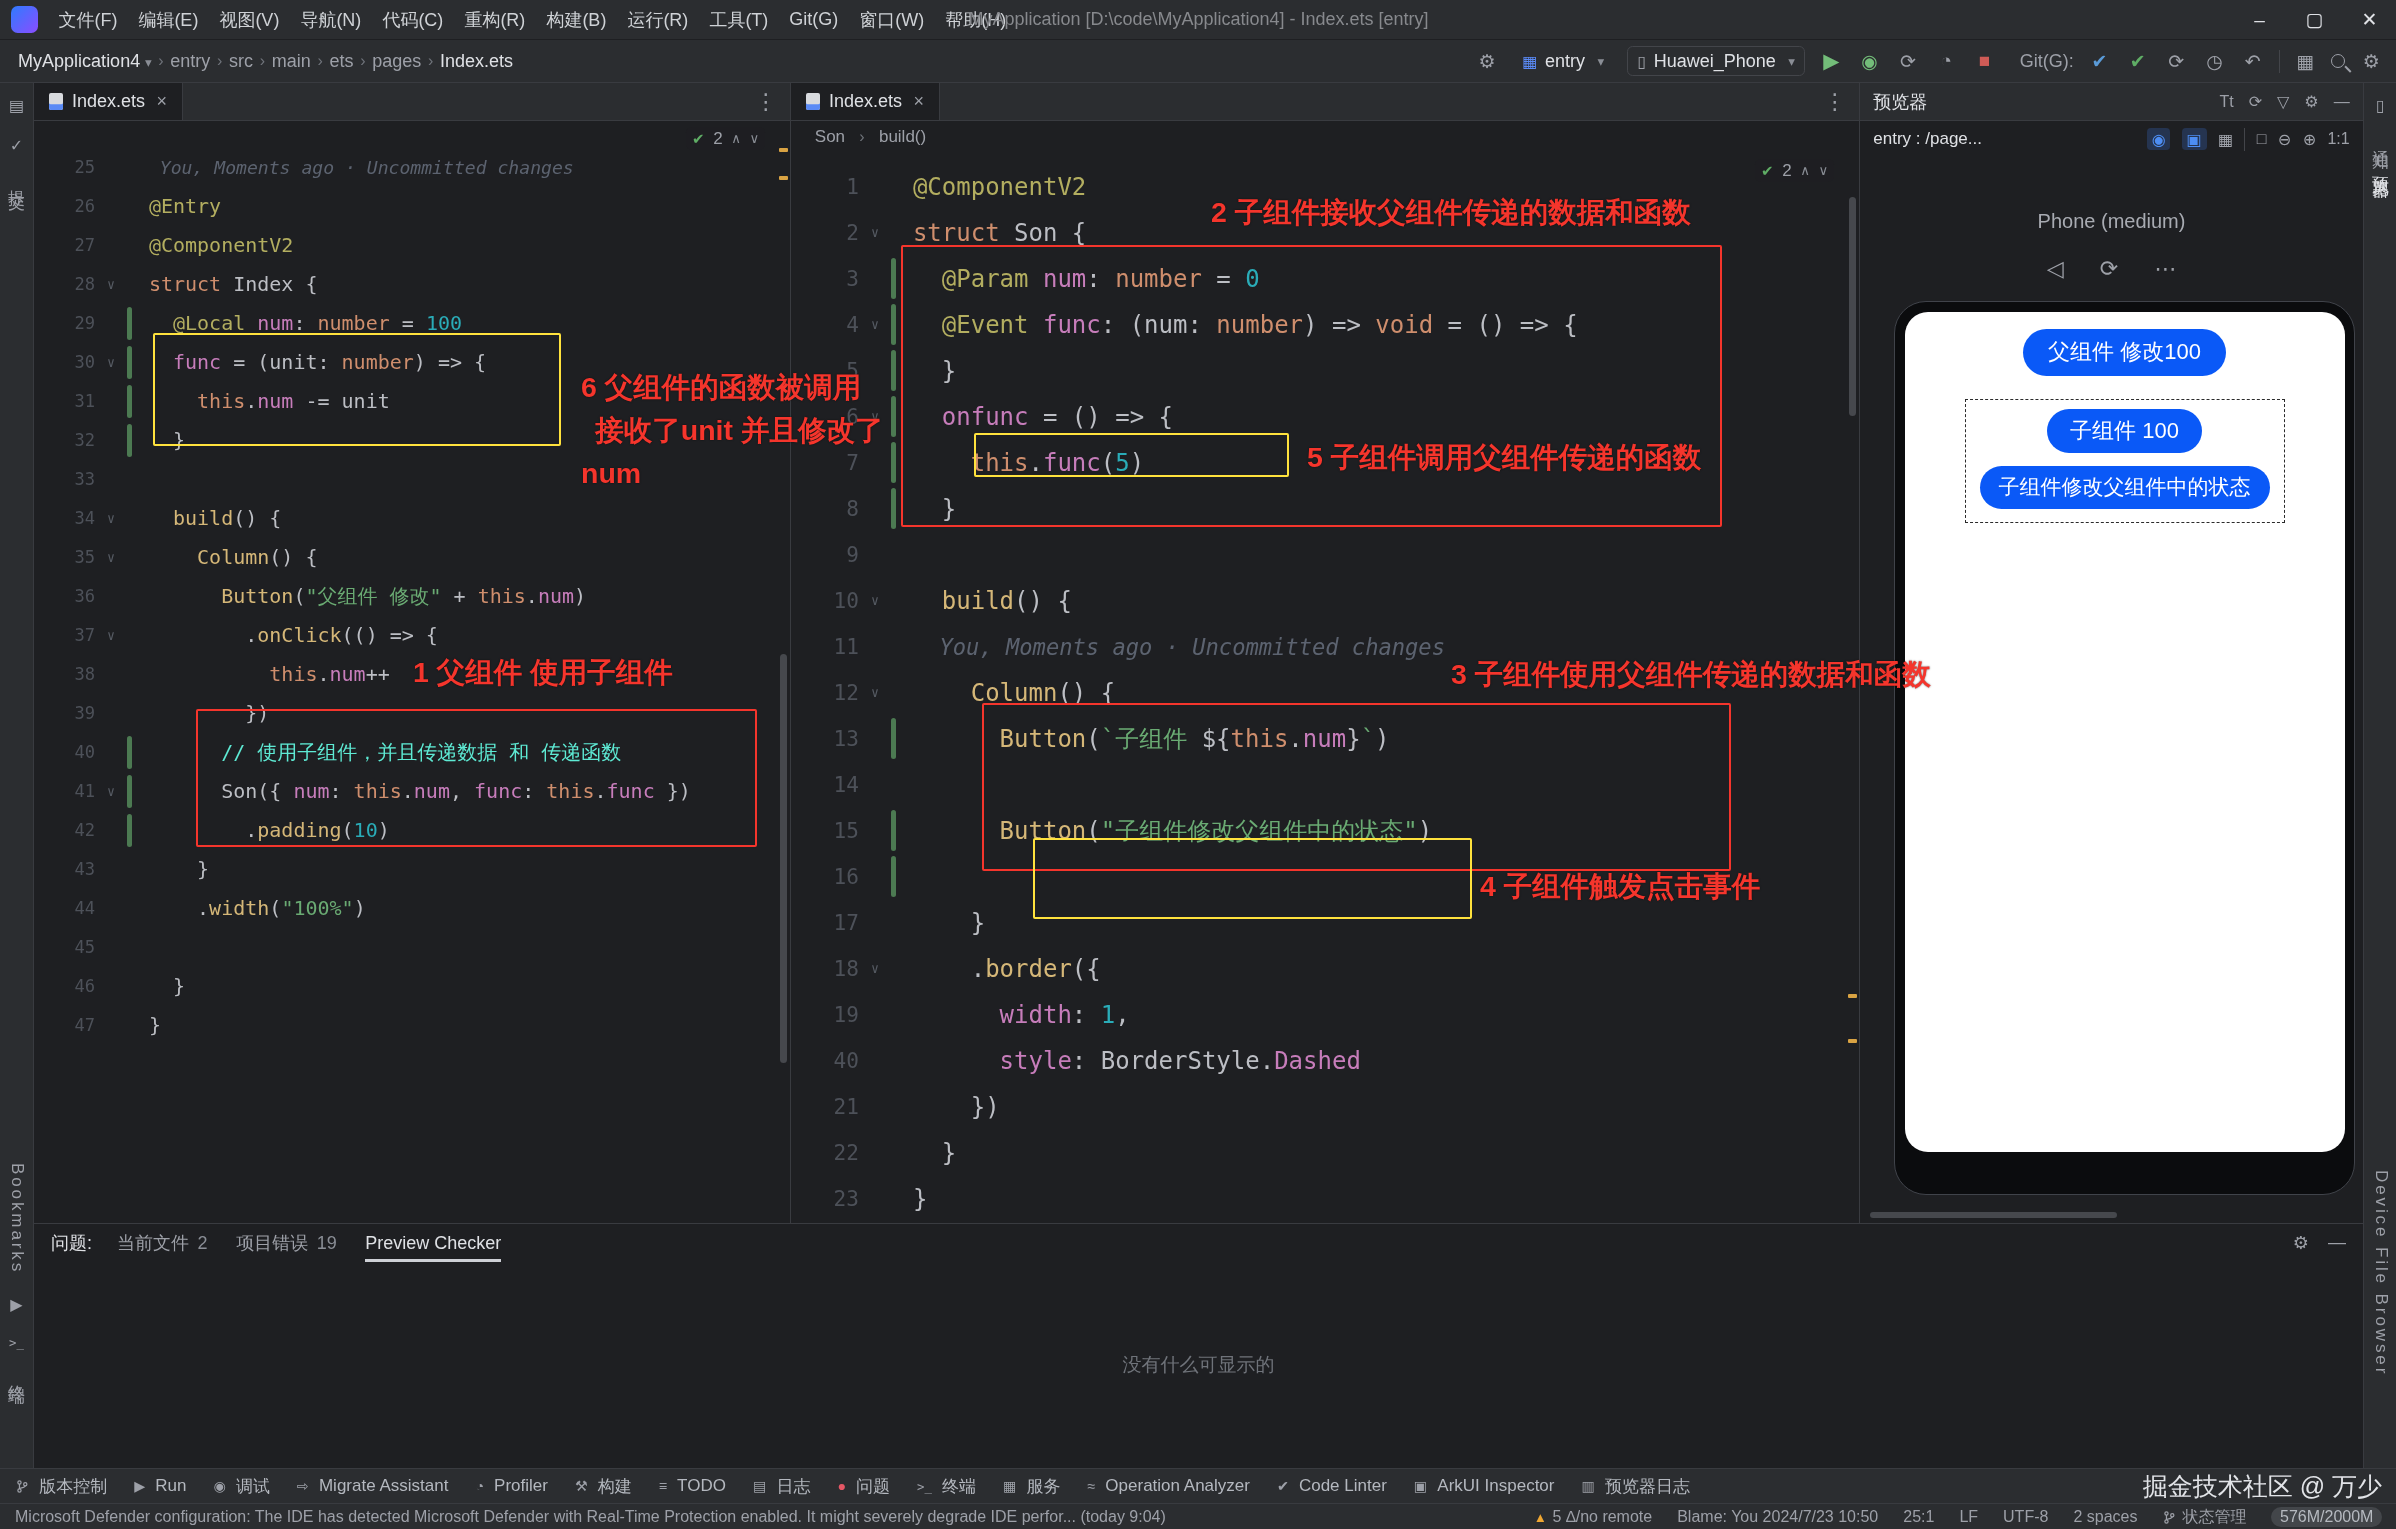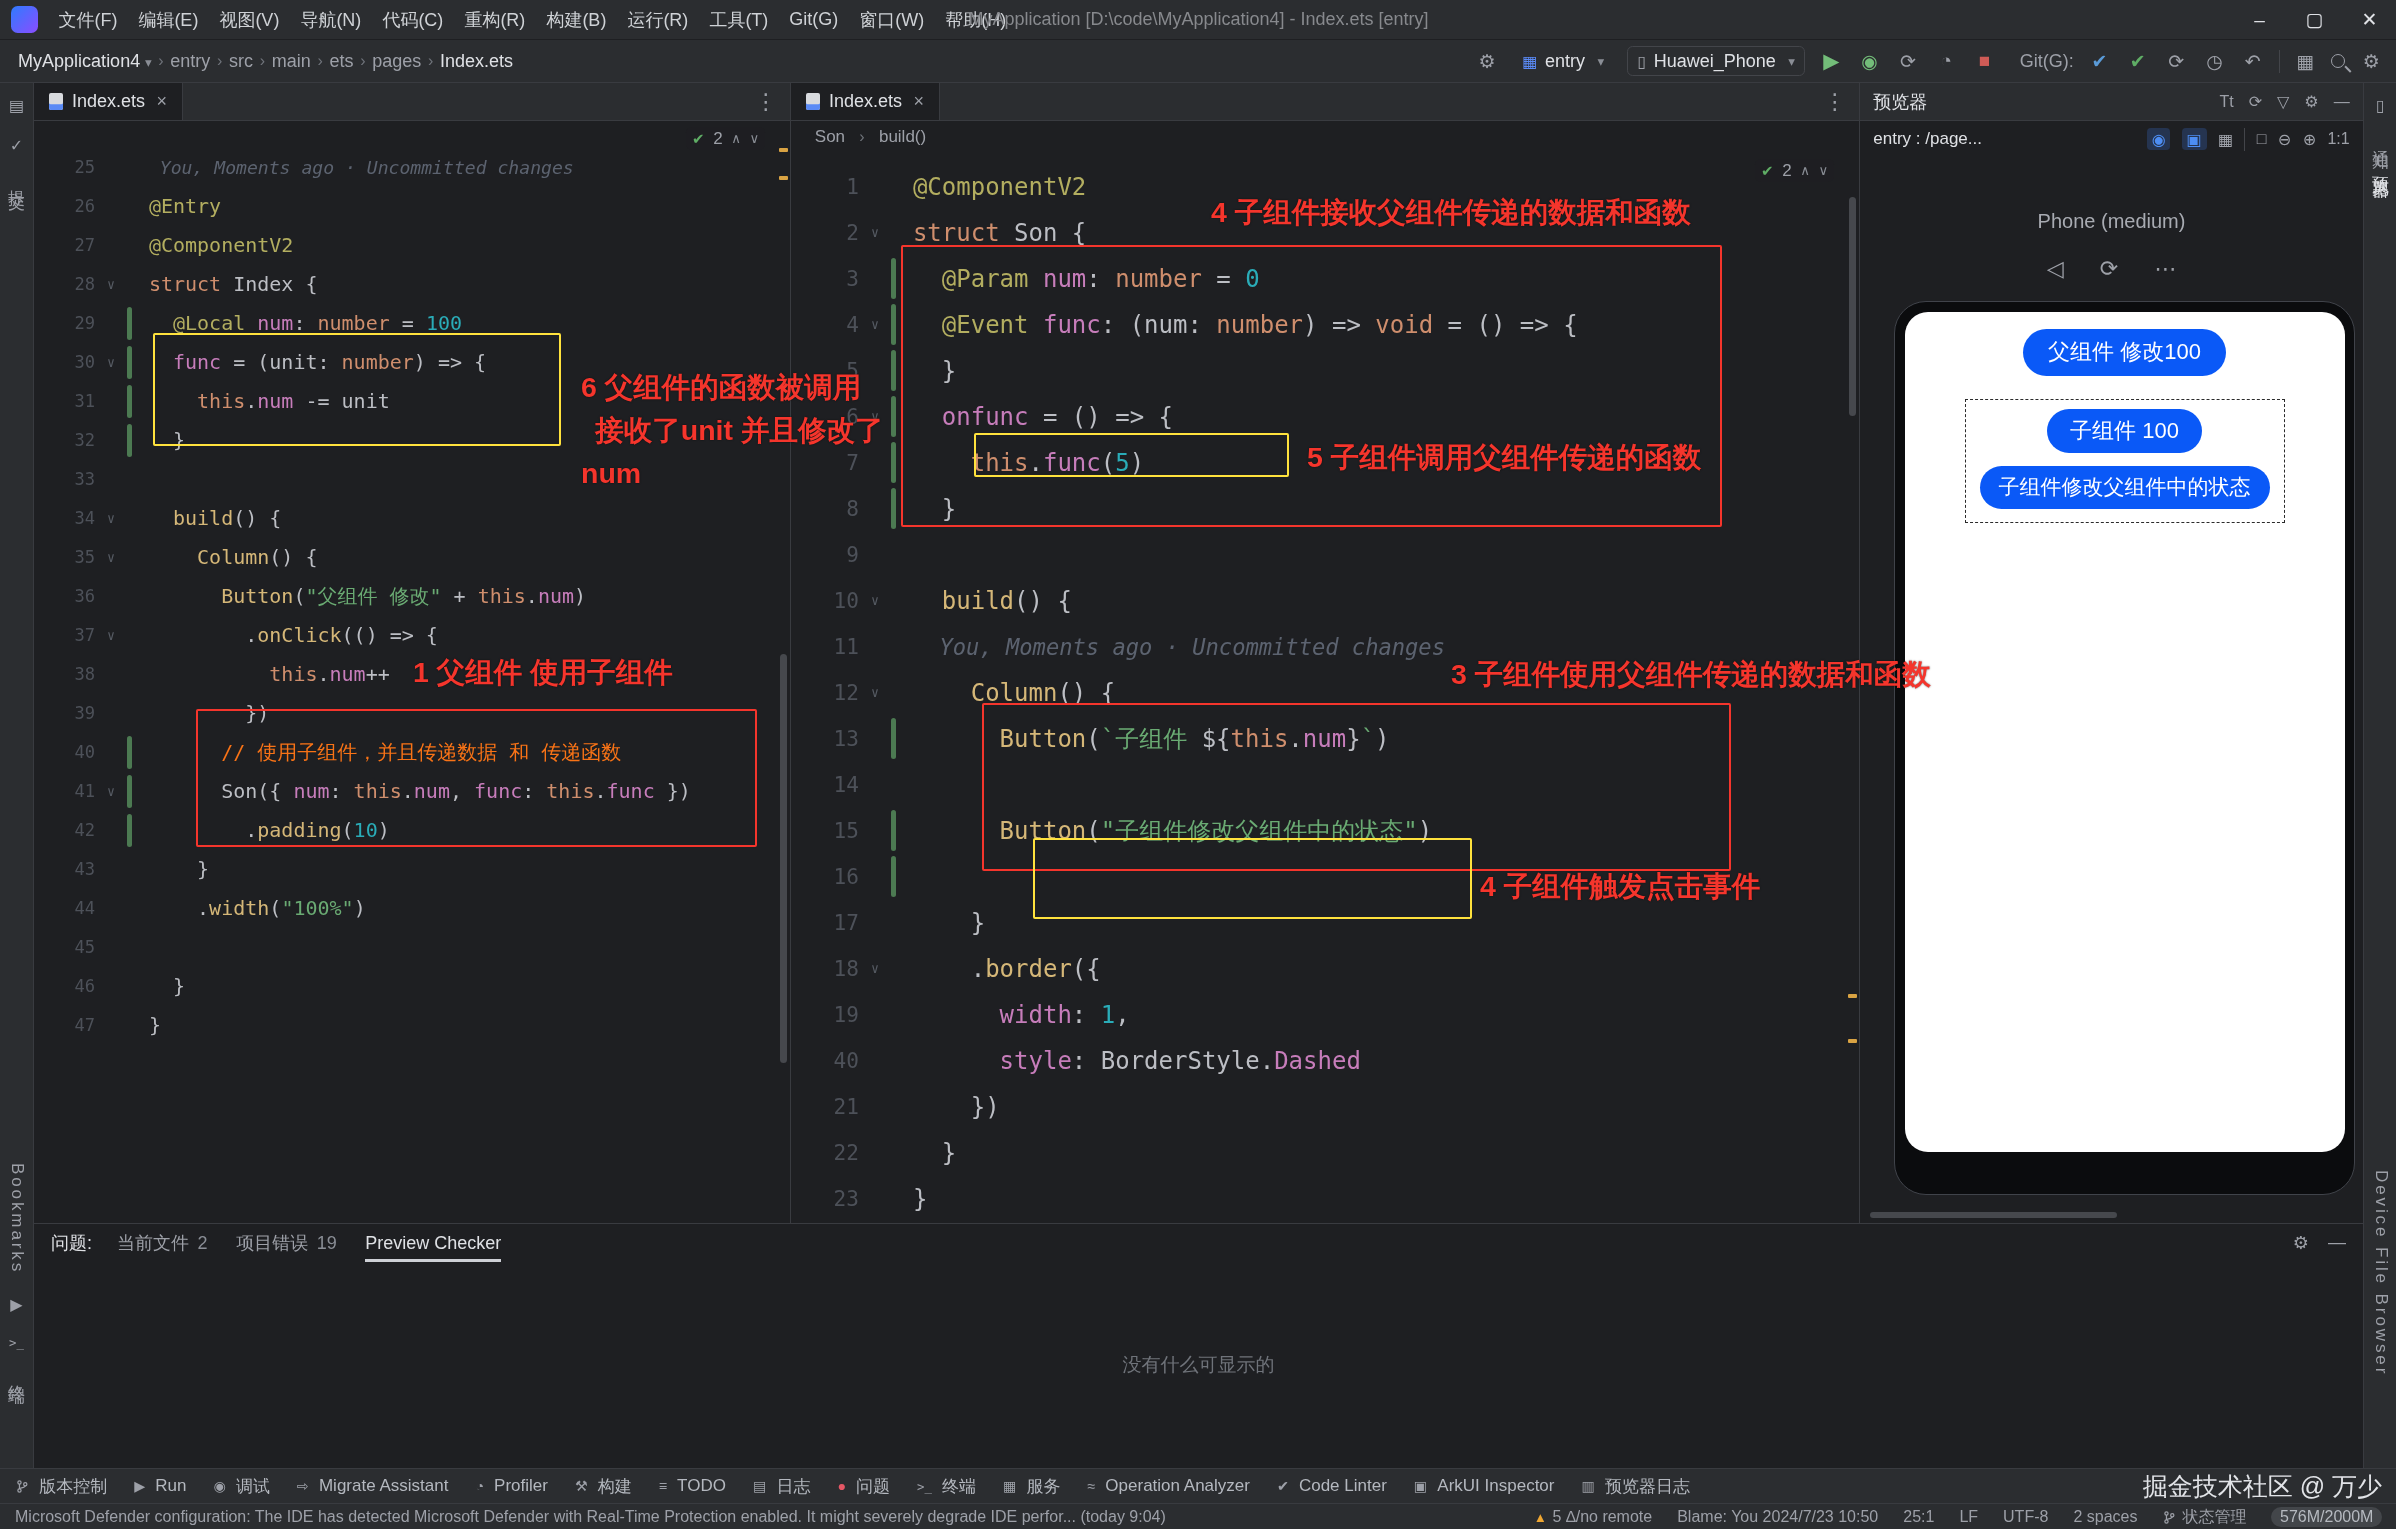--- a/index.html
+++ b/index.html
@@ -71,21 +71,21 @@
   .ca-right{--lh:46px;--fs:24px;padding-top:10.5px}
   .code-line{display:flex;height:var(--lh);line-height:var(--lh);font-family:"DejaVu Sans Mono","Liberation Mono",monospace;font-size:var(--fs)}
   .ln{flex:none;text-align:right;color:#4d5159;font-size:calc(var(--fs) - 2.9px)}
   .ca-left .ln{width:61px}
   .ca-right .ln{width:68px}
   .fold{flex:none;width:32px;text-align:center;color:#565b63;font-size:13.3px}
   .chg{flex:none;width:4.8px;margin:2.9px 7.6px 2.9px 0;border-radius:2.9px}
   .chg.on{background:#4c7a52}
   .lt{white-space:pre;padding-left:9.5px}
   .tk-d{color:#bcbec4}.tk-k{color:#cf8e6d}.tk-s{color:#6aab73}.tk-n{color:#2aacb8}
-  .tk-a{color:#b3ae60}.tk-f{color:#d5b778}.tk-p{color:#c77dbb}.tk-c{color:#f97316}
+  .tk-a{color:#b3ae60}.tk-f{color:#d5b778}.tk-p{color:#c77dbb}.tk-c{color:#5eead4}
   .tk-i{color:#5c6370;font-style:italic;font-size:calc(var(--fs) - 1.9px)}
 
   .inspect-widget{position:absolute;top:5.7px;right:25px;display:flex;align-items:center;gap:8.6px;color:#9da0a8;font-size:17px;background:rgba(30,31,34,.85);padding:1.9px 5.7px;border-radius:5.7px}
   .iw-check{color:#5fad65;font-size:15px}
   .iw-nav{font-size:13.3px;color:#8a8e96}
   .scroll-thumb{position:absolute;width:7.6px;border-radius:3.8px;background:#46484d;right:2.9px}
   .stripe-mark{position:absolute;width:9.5px;height:3.8px;right:1.9px;background:#d9a343;border-radius:1px}
 
   
   .annotations{position:absolute;inset:0;z-index:50;pointer-events:none}
@@ -607,21 +607,21 @@
         </aside>
 
         <div class="annotations">
           <div class="ann yellow" style="left:119px;top:250px;width:408px;height:113px"></div>
           <div class="ann red" style="left:162px;top:626px;width:561px;height:138px"></div>
           <div class="ann red" style="left:867px;top:162px;width:821px;height:282px"></div>
           <div class="ann yellow" style="left:940px;top:350px;width:315px;height:44px"></div>
           <div class="ann red" style="left:948px;top:620px;width:749px;height:168px"></div>
           <div class="ann yellow" style="left:999px;top:755px;width:439px;height:81px"></div>
           <div class="ann-text" style="left:379px;top:572px">1 父组件 使用子组件</div>
-          <div class="ann-text" style="left:1177px;top:112px">4 子组件接收父组件传递的数据和函数</div>
+          <div class="ann-text" style="left:1177px;top:112px">2 子组件接收父组件传递的数据和函数</div>
           <div class="ann-text" style="left:1417px;top:574px">3 子组件使用父组件传递的数据和函数</div>
           <div class="ann-text" style="left:1446px;top:786px">4 子组件触发点击事件</div>
           <div class="ann-text" style="left:1273px;top:357px">5 子组件调用父组件传递的函数</div>
           <div class="ann-text" id="note6" style="left:547px;top:283px">
               <div class="ann-line">6 父组件的函数被调用</div>
               <div class="ann-line" style="padding-left:14.3px">接收了unit 并且修改了</div>
               <div class="ann-line">num</div>
             </div>
         </div>
       </div>

